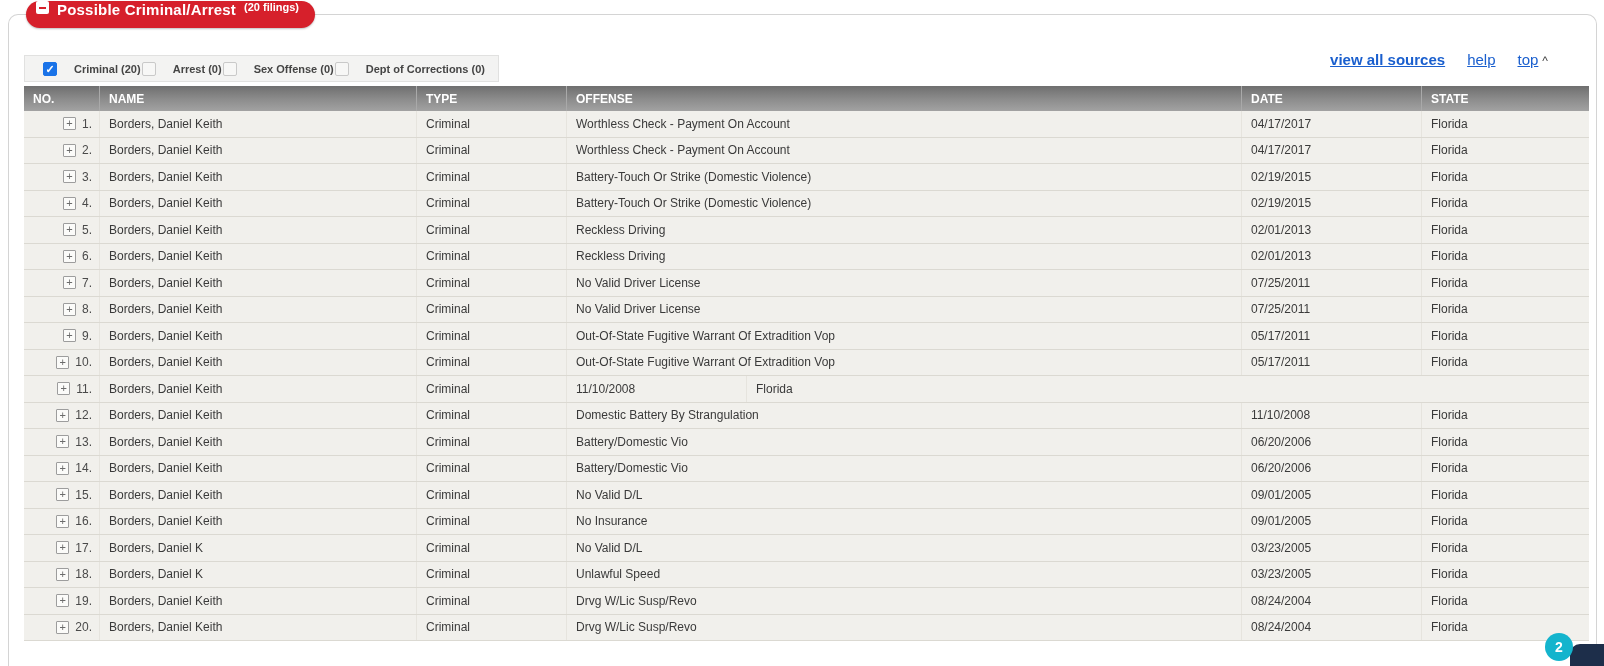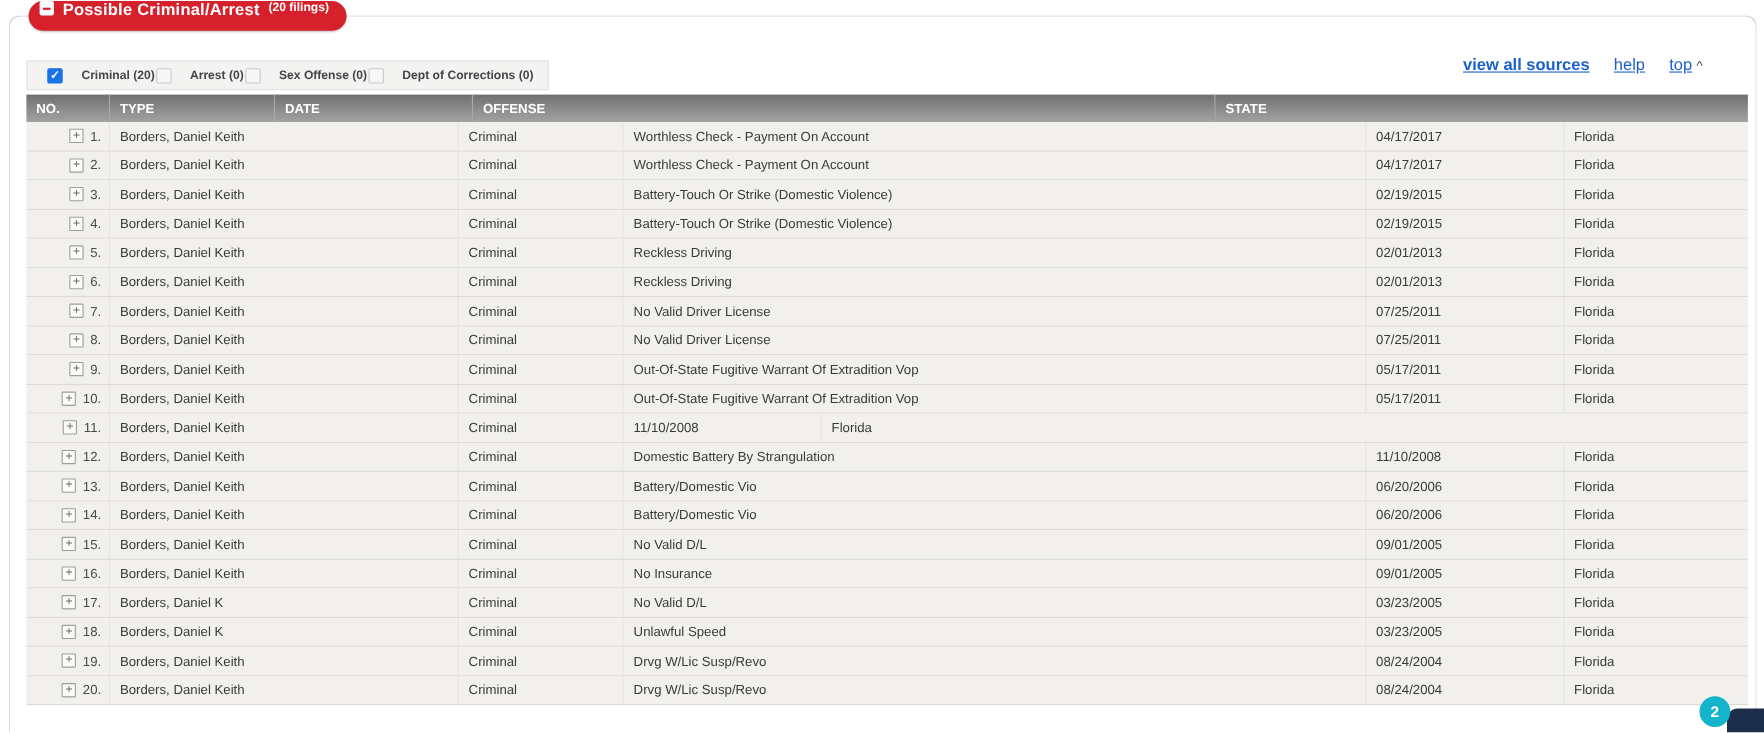--- a/index.html
+++ b/index.html
@@ -137,23 +137,24 @@
 
         <div class="filter-item">
           <span class="checkbox"></span>
           <span class="filter-label">Dept of Corrections (0)</span>
         </div>
       </div>
 
     <div class="records-table">
       <div class="thead">
         <div class="cell col-no" style="justify-content:flex-start; padding-left:9px;">NO.</div>
+        <div class="cell col-name">NAME</div>
         <div class="cell col-type">TYPE</div>
+        <div class="cell col-offense">OFFENSE</div>
         <div class="cell col-date">DATE</div>
-        <div class="cell col-offense">OFFENSE</div>
         <div class="cell col-state">STATE</div>
       </div>
       <div>
 
           <div class="row">
             <div class="cell col-no">
               <span class="expand-btn">+</span>
               <span class="row-no">1.</span>
             </div>
             <div class="cell col-name">Borders, Daniel Keith</div>

